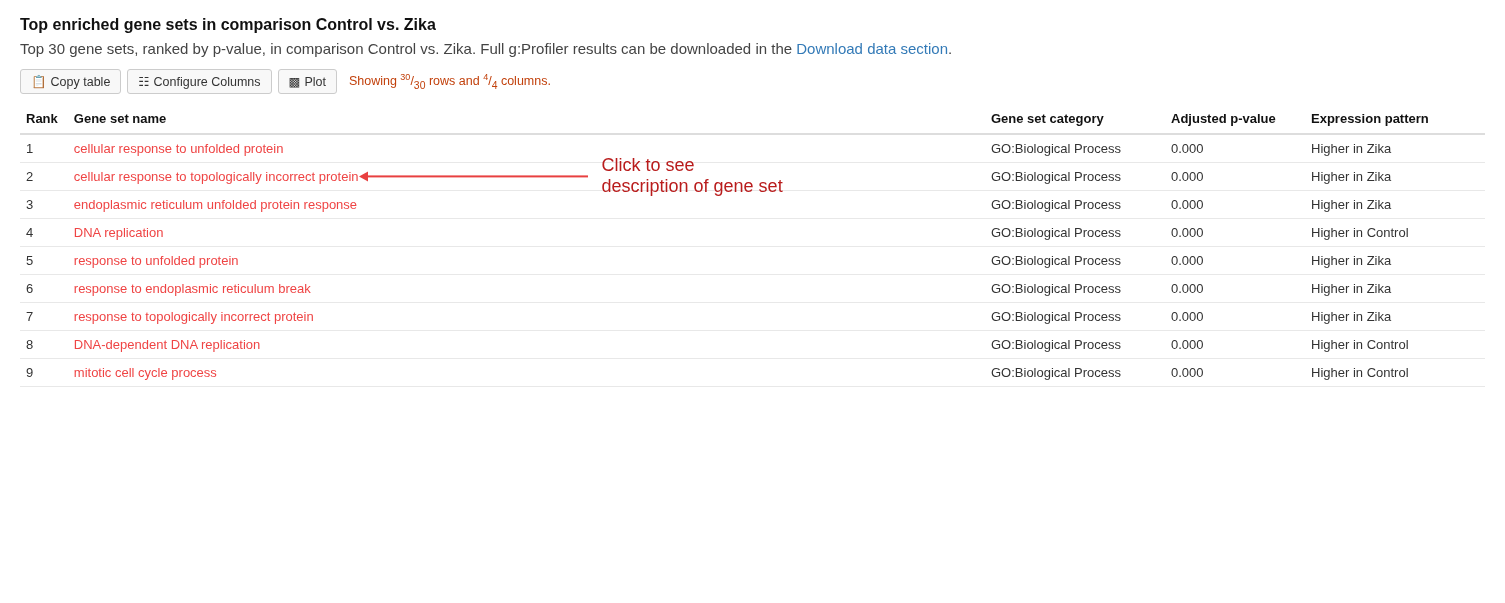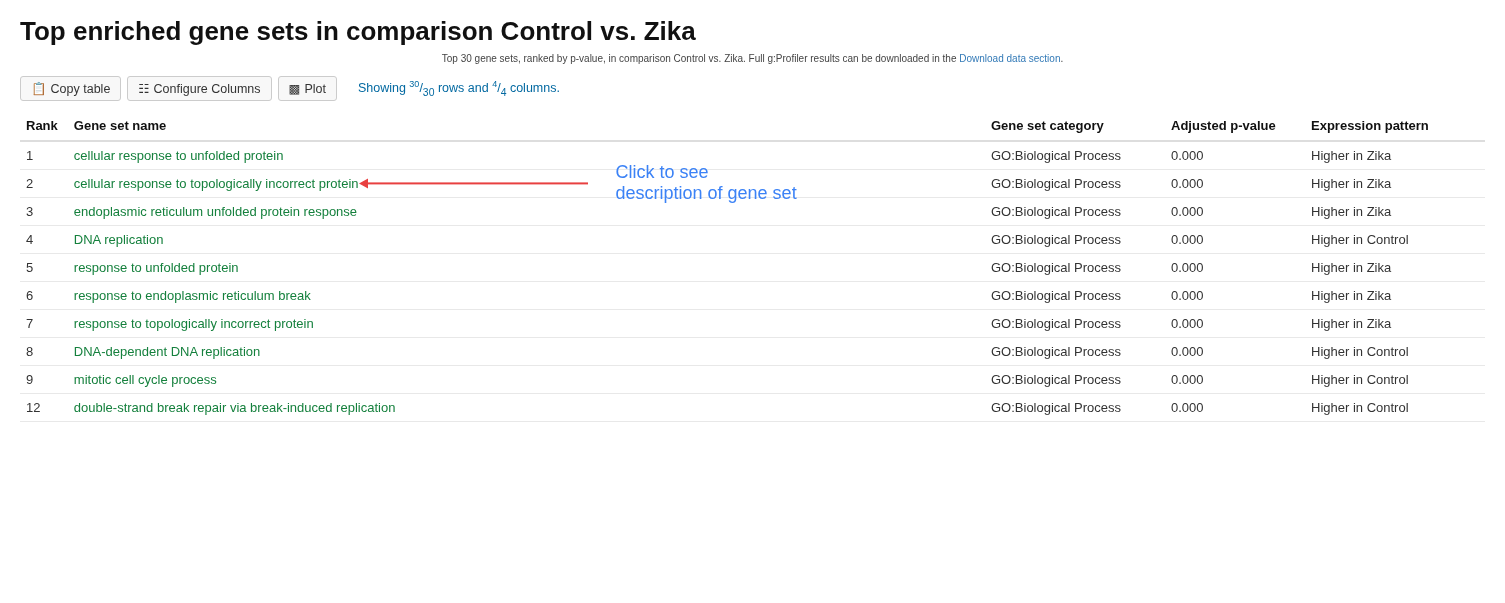--- a/index.html
+++ b/index.html
@@ -4,30 +4,29 @@
   <style>
     * { box-sizing: border-box; margin: 0; padding: 0; }
     body {
       font-family: -apple-system, BlinkMacSystemFont, "Segoe UI", Arial, sans-serif;
       font-size: 13px;
       color: #333;
       background: #fff;
       padding: 16px 20px;
     }
     h1 {
-      font-size: 26px;
+      font-size: 16px;
       font-weight: bold;
       margin-bottom: 6px;
       color: #111;
     }
     .subtitle {
-      font-size: 10px;
+      font-size: 15px;
       color: #444;
       margin-bottom: 12px;
-      text-align: center;
     }
     .subtitle a {
       color: #337ab7;
       text-decoration: none;
     }
     .toolbar {
       display: flex;
       align-items: center;
       gap: 6px;
       margin-bottom: 10px;
@@ -39,22 +38,22 @@
       padding: 4px 10px;
       font-size: 12.5px;
       border: 1px solid #ccc;
       background: #f8f8f8;
       border-radius: 3px;
       cursor: pointer;
       color: #333;
     }
     .toolbar-info {
       font-size: 12.5px;
-      color: #0369a1;
-      margin-left: 15px;
+      color: #c2410c;
+      margin-left: 6px;
     }
     sup { font-size: 9px; }
     table {
       width: 100%;
       border-collapse: collapse;
       font-size: 13px;
     }
     thead th {
       text-align: left;
       font-weight: bold;
@@ -70,21 +69,21 @@
     tbody td {
       padding: 6px 10px 6px 6px;
       vertical-align: middle;
     }
     .rank-cell {
       font-weight: normal;
       color: #333;
       width: 40px;
     }
     .gene-set-link {
-      color: #15803d;
+      color: #ef4444;
       text-decoration: none;
       cursor: pointer;
     }
     .col-category { width: 180px; }
     .col-pvalue { width: 140px; }
     .col-expression { width: 180px; }
   </style>
 </head>
 <body>
 
@@ -133,21 +132,21 @@
         <td><a class="gene-set-link" href="#">cellular response to unfolded protein</a></td>
         <td>GO:Biological Process</td>
         <td>0.000</td>
         <td>Higher in Zika</td>
       </tr>
       <tr>
         <td class="rank-cell">2</td>
         <td><span style="position: relative; display: inline-block;"><a class="gene-set-link" href="#">cellular response to topologically incorrect protein</a><span style="position: absolute; left: 100%; top: 50%; transform: translateY(-50%); display: flex; align-items: center; white-space: nowrap; pointer-events: none;">
               <span style="width: 0px; height: 0px; border-top: 5px solid transparent; border-bottom: 5px solid transparent; border-right: 9px solid rgb(232, 64, 64); display: inline-block;"></span>
               <span style="display: inline-block; width: 220px; height: 2px; background: rgb(232, 64, 64); vertical-align: middle;"></span>
-              <span style="color: #3b82f6; font-size: 18px; margin-left: 28px; line-height: 1.2;">Click to see<br>description of gene set</span>
+              <span style="color: #b91c1c; font-size: 18px; margin-left: 14px; line-height: 1.2;">Click to see<br>description of gene set</span>
             </span></span></td>
         <td>GO:Biological Process</td>
         <td>0.000</td>
         <td>Higher in Zika</td>
       </tr>
       <tr>
         <td class="rank-cell">3</td>
         <td><a class="gene-set-link" href="#">endoplasmic reticulum unfolded protein response</a></td>
         <td>GO:Biological Process</td>
         <td>0.000</td>
@@ -188,21 +187,14 @@
         <td>0.000</td>
         <td>Higher in Control</td>
       </tr>
       <tr>
         <td class="rank-cell">9</td>
         <td><a class="gene-set-link" href="#">mitotic cell cycle process</a></td>
         <td>GO:Biological Process</td>
         <td>0.000</td>
         <td>Higher in Control</td>
       </tr>
-      <tr>
-        <td class="rank-cell">12</td>
-        <td><a class="gene-set-link" href="#">double-strand break repair via break-induced replication</a></td>
-        <td>GO:Biological Process</td>
-        <td>0.000</td>
-        <td>Higher in Control</td>
-      </tr>
     </tbody>
 </table>
 
 </body></html>

